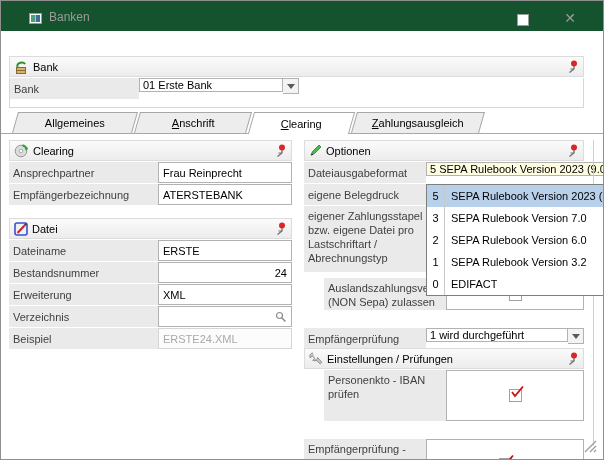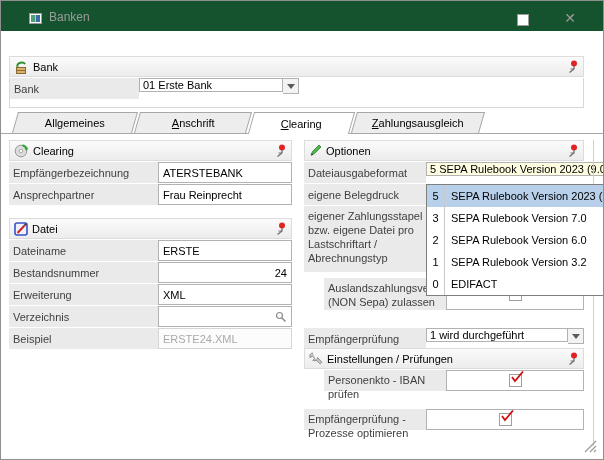--- a/index.html
+++ b/index.html
@@ -40,21 +40,21 @@
   .bank-content{height:30px;border:1px solid #d7d7d7;border-top:none;box-sizing:border-box;display:flex;align-items:flex-start;}
   .bank-content .lbl{width:129px;height:21px;}
   .bank-content .combo{flex:none;width:160px;height:21px;}
   #sec-clearing{left:8px;top:139px;width:283px;}
   #sec-clearing .lbl,#sec-datei .lbl{width:149px;}
   #sec-datei{left:8px;top:217px;width:283px;}
   #sec-optionen{left:303px;top:139px;width:280px;}
   #sec-optionen .lbl{width:122px;}
   #sec-einstellungen{left:303px;top:347px;width:280px;}
   #sec-einstellungen .lbl{width:122px;}
-  .h66{height:66px;} .h32{height:32px;} .h35{height:21px;border-radius:7px;}
+  .h66{height:66px;} .h32{height:32px;} .h35{height:51px;border-radius:7px;}
   .mb6{margin-bottom:6px;} .mb2{margin-bottom:18px;padding-left:20px;}
   
   .tabbar{position:absolute;left:0;top:111px;width:602px;height:21px;border-bottom:1px solid #a8a8a8;box-sizing:content-box;}
   .tab{position:absolute;top:0;height:21px;background:#ededed;border:1px solid #a8a8a8;border-bottom:none;
        transform:skewX(-16deg);display:flex;align-items:center;justify-content:center;box-sizing:border-box;cursor:pointer;}
   .tab>span{transform:skewX(16deg);}
   .tab.active{background:#fff;height:22px;z-index:2;}
   .tab .u{text-decoration:underline;}
   
   .cb{width:11px;height:11px;border:1px solid #a0a0a0;background:#fff;position:relative;cursor:pointer;flex-shrink:0;}
@@ -144,26 +144,26 @@
       <span class="cap">Clearing</span>
       <span class="pin">
         <svg width="12" height="13">
             <circle cx="8" cy="3.5" r="3" fill="#e02424"></circle>
             <path d="M8 6 L8 9 L3.5 12.5" stroke="#707070" stroke-width="1.3" fill="none"></path>
             <path d="M4.5 9 L8 9" stroke="#707070" stroke-width="1"></path>
           </svg>
       </span>
     </div>
     <div class="row">
+      <span class="lbl">Ansprechpartner</span>
+      <span class="val">Frau Reinprecht</span>
+    </div>
+    <div class="row">
       <span class="lbl">Empfängerbezeichnung</span>
       <span class="val">ATERSTEBANK</span>
-    </div>
-    <div class="row">
-      <span class="lbl">Ansprechpartner</span>
-      <span class="val">Frau Reinprecht</span>
     </div>
   </div>
 
   <div class="sec" id="sec-datei">
     <div class="ghdr">
       <span>
         <svg width="14" height="14">
             <rect x="1" y="1" width="12" height="12" rx="2" fill="#eef2ff" stroke="#3a52c8" stroke-width="1.6"></rect>
             <path d="M3.5 11 L10.5 3.5" stroke="#cc2222" stroke-width="2"></path>
             <path d="M10.5 3.5 L12.5 1.5" stroke="#444" stroke-width="2"></path>

